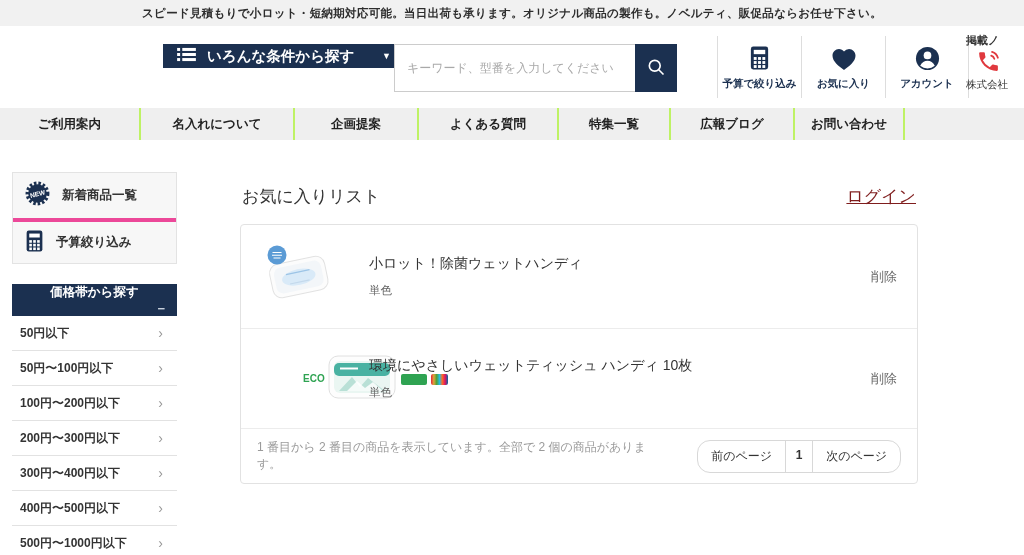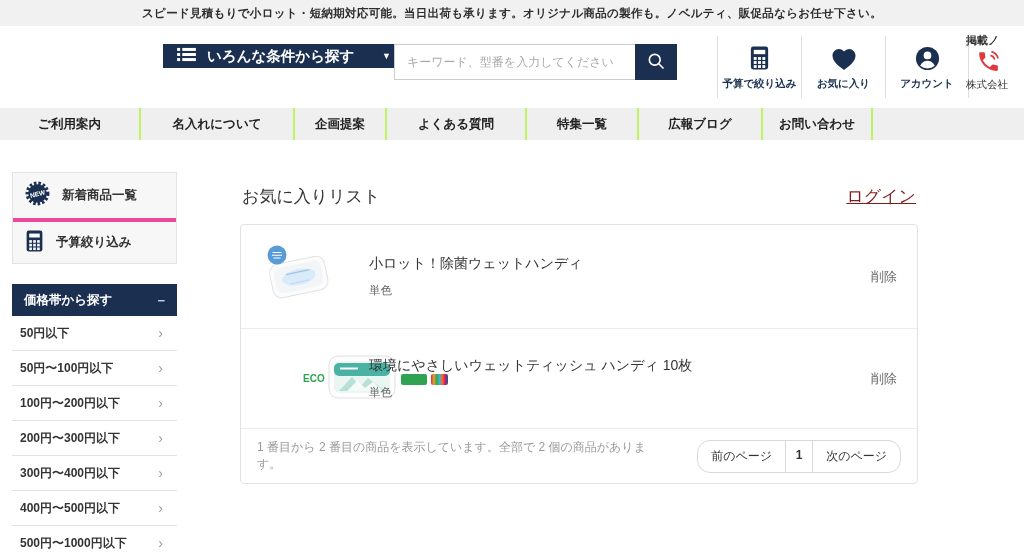--- a/index.html
+++ b/index.html
@@ -11,21 +11,21 @@
   .banner { height:26px; background:#f1f1f1; text-align:center; font-size:11.5px;
     font-weight:bold; color:#2d2d2d; line-height:26px; letter-spacing:.3px; }
 
   
   .header { position:relative; height:82px; background:#fff; }
   .cond-btn { position:absolute; left:125px; top:18px; width:242px; height:24px;
     background:#1b3050; color:#fff; display:flex; align-items:center; padding:0 14px; cursor:pointer;margin-left:38px; }
   .cond-btn .lbl { font-size:14.5px; font-weight:bold; margin-left:11px; white-space:nowrap; }
   .cond-btn .caret { margin-left:auto; font-size:9px; color:#fff; }
 
-  .search-box { position:absolute; left:394px; top:18px; width:283px; height:36px; display:flex; }
+  .search-box { position:absolute; left:394px; top:18px; width:283px; height:48px; display:flex; }
   .search-box input { flex:1; border:1px solid #ccc; border-right:none; padding:0 12px;
     font-size:12px; color:#333; outline:none; font-family:inherit; min-width:0; }
   .search-box input::placeholder { color:#a9a9a9; }
   .search-btn { width:42px; background:#1b3050; border:none; display:flex;
     align-items:center; justify-content:center; cursor:pointer; }
 
   .quick-links { position:absolute; left:717px; top:10px; display:flex; height:62px; }
   .qlink { width:84px; border-left:1px solid #ddd; display:flex; flex-direction:column;
     align-items:center; padding-top:3px; cursor:pointer; background:#fff; }
   .quick-links .qlink:last-child { border-right:1px solid #ddd; }
@@ -35,34 +35,34 @@
   .contact { position:absolute; left:966px; top:7px; width:90px; }
   .contact .t { font-size:11px; font-weight:bold; color:#333; white-space:nowrap; }
   .contact .ph { margin:1px 0 0 10px; }
   .contact .b { font-size:10.5px; color:#333; white-space:nowrap; margin-top:0; }
 
   
   .nav { height:32px; display:flex; background:#bef264; }
   .nav-item { background:#efefef; margin-right:2px; display:flex; align-items:center;
     justify-content:center; font-size:12.5px; font-weight:bold; color:#222; cursor:pointer; white-space:nowrap; }
   .nav-item:nth-child(1){width:139px} .nav-item:nth-child(2){width:152px}
-  .nav-item:nth-child(3){width:90px} .nav-item:nth-child(4){width:138px}
+  .nav-item:nth-child(3){width:122px} .nav-item:nth-child(4){width:138px}
   .nav-item:nth-child(5){width:110px} .nav-item:nth-child(6){width:122px}
   .nav-item:nth-child(7){width:108px}
   .nav-fill { flex:1; background:#efefef; }
 
   
   .sidebar { position:absolute; left:12px; top:172px; width:165px; }
   .quick-box { background:#f7f7f7; border:1px solid #e3e3e3; }
   .qb-item { height:45px; display:flex; align-items:center; padding:0 11px; cursor:pointer; }
   .qb-item + .qb-item { border-top:4px solid #ec4899; }
   .qb-item .txt { font-size:12.5px; font-weight:bold; color:#333; margin-left:11px; white-space:nowrap; }
 
   .price-head { margin-top:20px; height:32px; background:#1b3050; color:#fff; display:flex;
-    align-items:center; padding:0 12px; font-size:12.5px; font-weight:bold; cursor:pointer; }
+    align-items:center; padding:0 12px; font-size:12.5px; font-weight:bold; cursor:pointer;flex-direction:column; }
   .price-head .minus { margin-left:auto; color:#c8d0dc; font-size:13px; }
   .price-item { height:35px; display:flex; align-items:center; border-bottom:1px solid #e2e2e2;
     font-size:12px; font-weight:bold; color:#333; padding:0 8px; cursor:pointer; background:#fff;justify-content:flex-end; }
   .price-item .ch { margin-left:auto; color:#999; font-size:14px; margin-right:6px; font-weight:normal; }
 
   
   .main { position:absolute; left:240px; top:185px; width:678px; }
   .main-head { display:flex; align-items:flex-end; justify-content:space-between; padding:0 2px; }
   .page-title { font-size:17px; font-weight:normal; color:#333; }
   .login { font-size:17px; color:#7f1d1d; text-decoration:underline; cursor:pointer; }

